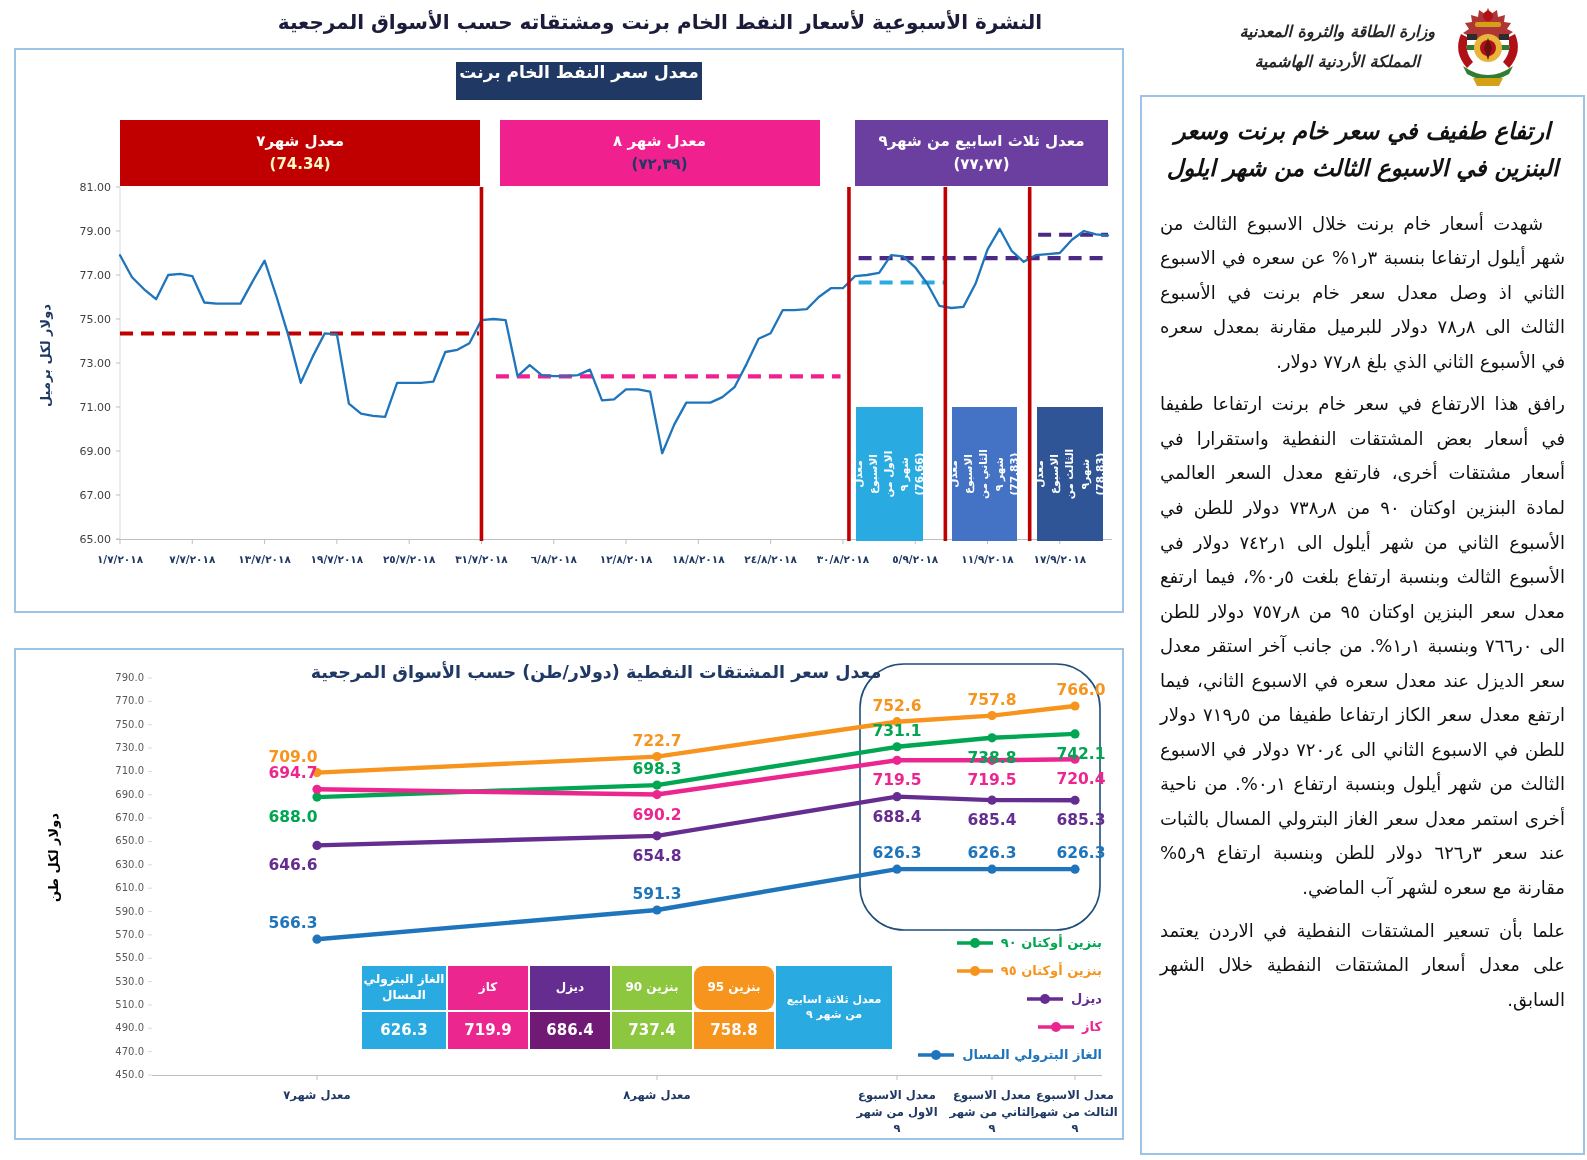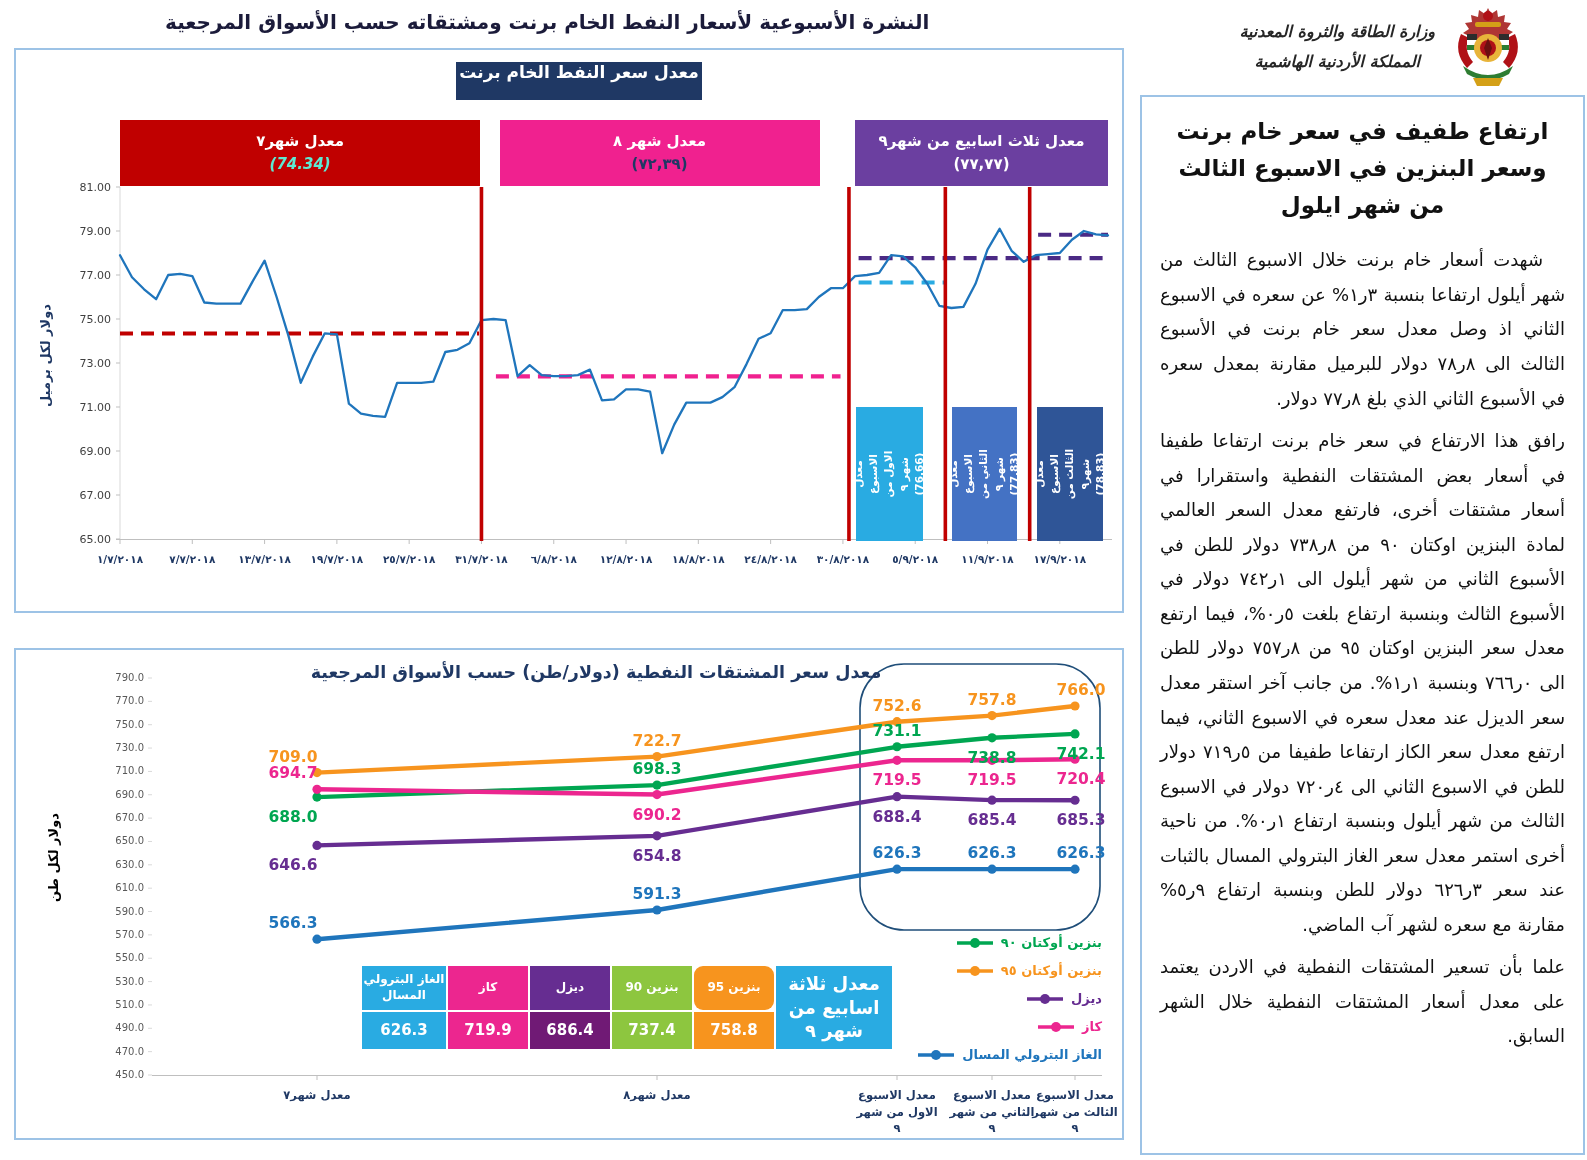--- a/index.html
+++ b/index.html
@@ -1,18 +1,18 @@
 <!DOCTYPE html>
 <html lang="ar"><head>
 <meta charset="utf-8">
 <style>
   html,body{margin:0;padding:0;background:#ffffff;}
   body{font-family:"DejaVu Sans","Liberation Sans",sans-serif;}
   .page{position:relative;width:1587px;height:1160px;background:#fff;overflow:hidden;}
-  .page-title{position:absolute;top:10px;left:165px;width:1020px;text-align:left;
+  .page-title{position:absolute;top:10px;left:150px;width:1020px;text-align:center;
     font-size:20px;font-weight:bold;color:#1b1b3a;direction:rtl;}
   .logo{position:absolute;top:4px;right:58px;display:flex;align-items:center;gap:12px;}
   .logo-text{text-align:center;direction:rtl;color:#262626;}
   .logo-text div{font-size:16px;font-weight:bold;line-height:1.9;font-style:italic;}
   .panel{position:absolute;background:#fff;border:2px solid #9DC3E6;box-sizing:border-box;}
   #panel1{left:14px;top:48px;width:1110px;height:565px;}
   #panel2{left:14px;top:648px;width:1110px;height:492px;}
   .chart1-titlebox{position:absolute;left:440px;top:12px;width:246px;height:38px;background:#1F3864;
     color:#fff;font-weight:bold;font-size:17px;display:flex;align-items:flex-start;justify-content:center;direction:rtl;}
   .band{position:absolute;top:70px;height:66px;color:#fff;font-weight:bold;display:flex;
@@ -26,26 +26,26 @@
   .chart2-title{position:absolute;top:12px;left:240px;width:680px;text-align:center;font-weight:bold;
     font-size:17.5px;color:#1F3864;direction:rtl;}
   .legend{position:absolute;top:281px;left:806px;width:280px;direction:rtl;}
   .lrow{display:flex;align-items:center;gap:7px;height:23px;margin-bottom:5px;font-size:13px;font-weight:bold;}
   .sumtable{position:absolute;left:346px;top:316px;direction:rtl;display:grid;
     grid-template-columns:116px 80px 80px 80px 80px 84px;grid-template-rows:44px 37px;gap:2px;}
   .sumtable .cell{display:flex;align-items:center;justify-content:center;color:#fff;font-weight:bold;
     text-align:center;line-height:1.3;}
   .sumtable .hcell{font-size:12px;}
   .sumtable .vcell{font-size:15px;}
-  .sumtable .rh{grid-row:1/3;font-size:18px;padding:0 4px;}
+  .sumtable .rh{grid-row:1/3;font-size:11px;padding:0 4px;}
   .catlabel{position:absolute;text-align:center;font-size:11.5px;font-weight:bold;color:#1F3864;
     line-height:1.45;direction:rtl;}
   .sidebar{position:absolute;left:1140px;top:95px;width:445px;height:1060px;border:2px solid #9DC3E6;
     background:#fff;box-sizing:border-box;padding:12px 18px;direction:rtl;}
-  .sidebar-title{font-size:23px;font-weight:bold;color:#111;text-align:center;line-height:1.6;margin:4px 0 20px;}
+  .sidebar-title{font-size:23px;font-weight:bold;color:#111;text-align:center;line-height:1.6;margin:4px 0 20px;font-style:italic;}
   .sidebar p{font-size:18px;color:#111;text-align:justify;line-height:1.92;margin:0 0 8px;}
   .sidebar p.indent{text-indent:22px;}
   svg{display:block;}
 </style>
 </head>
 <body>
 
 <div class="page">
 
   <div class="page-title">النشرة الأسبوعية  لأسعار النفط الخام برنت ومشتقاته حسب الأسواق المرجعية</div>
@@ -75,21 +75,21 @@
     </svg>
   </div>
 
   <div id="panel1" class="panel">
     <div class="chart1-titlebox">
       <span>معدل سعر النفط الخام برنت</span>
     </div>
     <div id="bands">
         <div class="band" style="left: 104px; width: 360.259px; background: rgb(192, 0, 0);">
           <div>معدل شهر٧</div>
-          <div style="color: #5eead4; font-style: italic;">(74.34)</div>
+          <div style="color: #fef9c3;">(74.34)</div>
         </div>
         <div class="band" style="left: 483.537px; width: 320px; background: rgb(240, 33, 143);">
           <div>معدل شهر ٨</div>
           <div style="color: rgb(31, 56, 100);">(٧٢,٣٩)</div>
         </div>
         <div class="band" style="left: 838.976px; width: 253.024px; background: rgb(107, 63, 160);">
           <div>معدل ثلاث اسابيع من شهر٩</div>
           <div style="color: rgb(255, 255, 255);">(٧٧,٧٧)</div>
         </div>
       </div>

